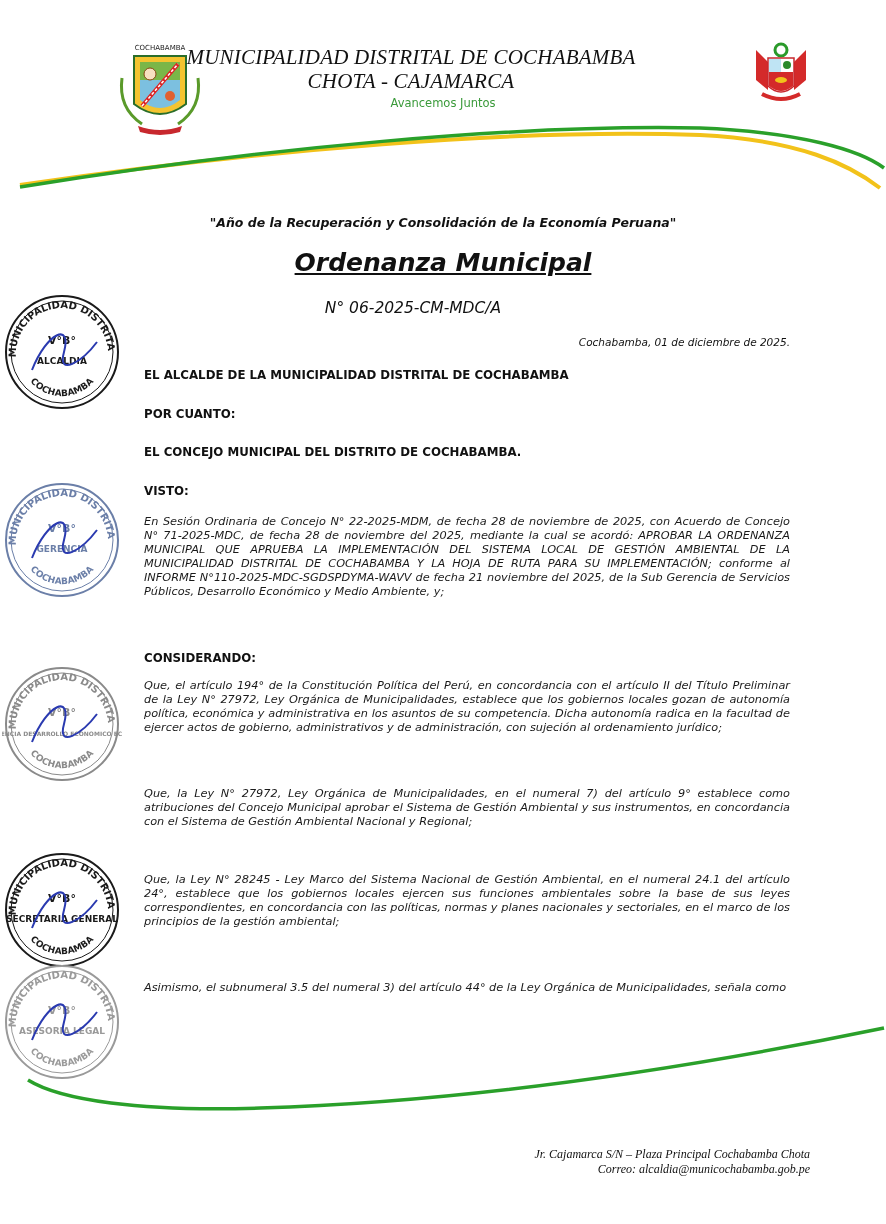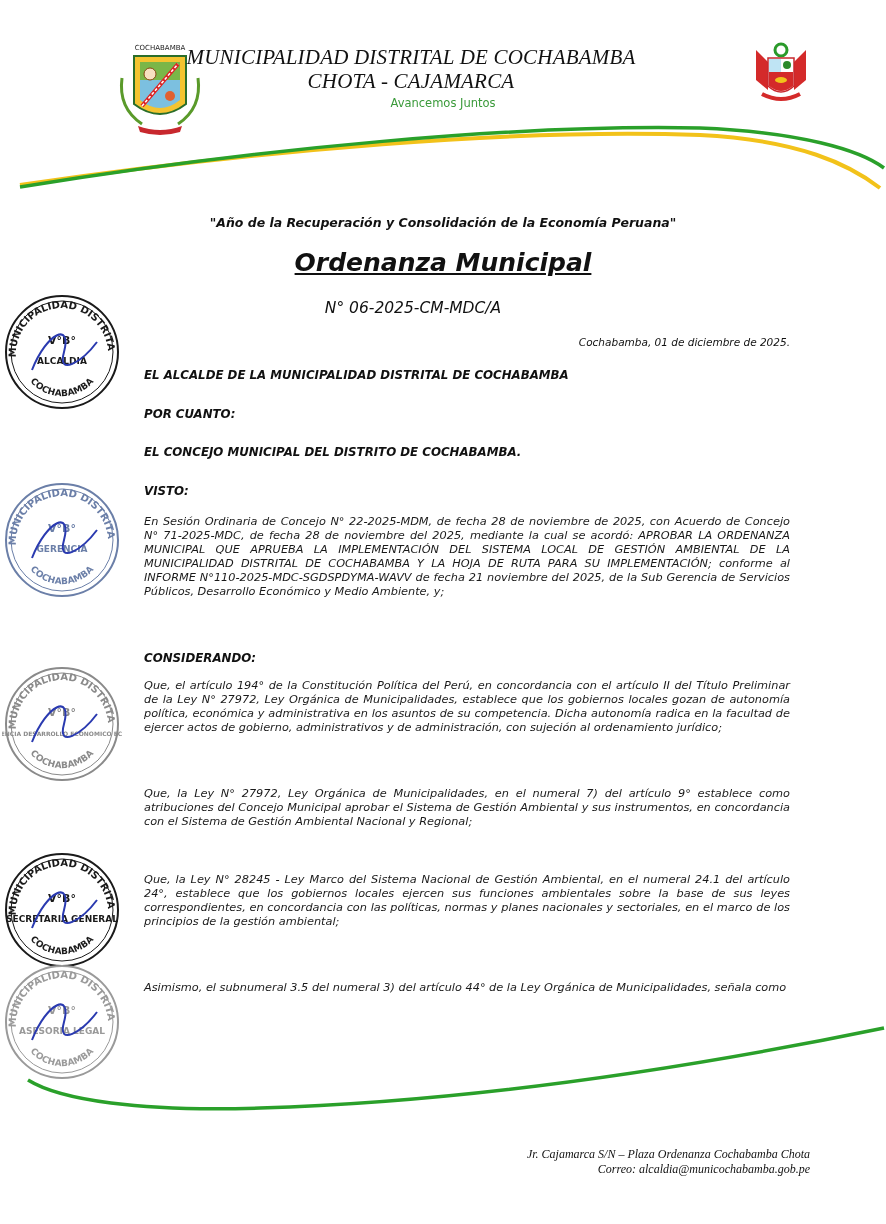--- a/index.html
+++ b/index.html
@@ -38,21 +38,21 @@
   }
   .doc-number {
     left: 0; width: 826px; top: 299px; text-align: center;
     font-family: "DejaVu Sans", sans-serif; font-style: italic;
     font-size: 15.5px; color: #111;
   }
   .doc-date {
     right: 96px; top: 336px; font-style: italic; font-size: 10.5px; color: #111;
   }
   .heading {
-    left: 144px; font-style: italic; font-weight: bold; font-size: 11.8px; color: #111;
+    left: 144px; font-weight: bold; font-size: 11.8px; color: #111;
   }
   .para {
     left: 144px; width: 646px; font-style: italic; font-size: 11.3px;
     line-height: 14px; color: #1a1a1a; text-align: justify;
   }
   .para.ragged { text-align: left; }
 
   
   .stamp { left: 2px; width: 120px; height: 120px; }
 
@@ -181,14 +181,14 @@
         <path id="arcT4" d="M14,62 A46,46 0 0 1 106,62"></path>
         <path id="arcB4" d="M22,80 A42,42 0 0 0 98,80"></path>
       </defs>
       <text font-size="10" font-weight="bold" fill="#9a9a9a" font-family="DejaVu Sans, sans-serif"><textPath href="#arcT4" startOffset="50%" text-anchor="middle">MUNICIPALIDAD DISTRITAL</textPath></text>
       <text font-size="9" font-weight="bold" fill="#9a9a9a" font-family="DejaVu Sans, sans-serif"><textPath href="#arcB4" startOffset="50%" text-anchor="middle">COCHABAMBA</textPath></text>
       <text x="60" y="52" text-anchor="middle" font-size="11" font-weight="bold" fill="#9a9a9a" font-family="DejaVu Sans, sans-serif">V°B°</text>
       <text x="60" y="72" text-anchor="middle" font-size="9" font-weight="bold" fill="#9a9a9a" font-family="DejaVu Sans, sans-serif">ASESORIA LEGAL</text>
       <path d="M30,78 C45,40 70,30 62,60 C55,85 80,70 95,50" fill="none" stroke="#2a3ab0" stroke-width="2"></path>
     </svg></div>
 
-<div class="abs footer" style="top:1147px">Jr. Cajamarca S/N –  Plaza Ordenanza Cochabamba Chota</div>
+<div class="abs footer" style="top:1147px">Jr. Cajamarca S/N –  Plaza Principal Cochabamba Chota</div>
 <div class="abs footer" style="top:1162px">Correo: alcaldia@municochabamba.gob.pe</div>
 
 </body></html>

